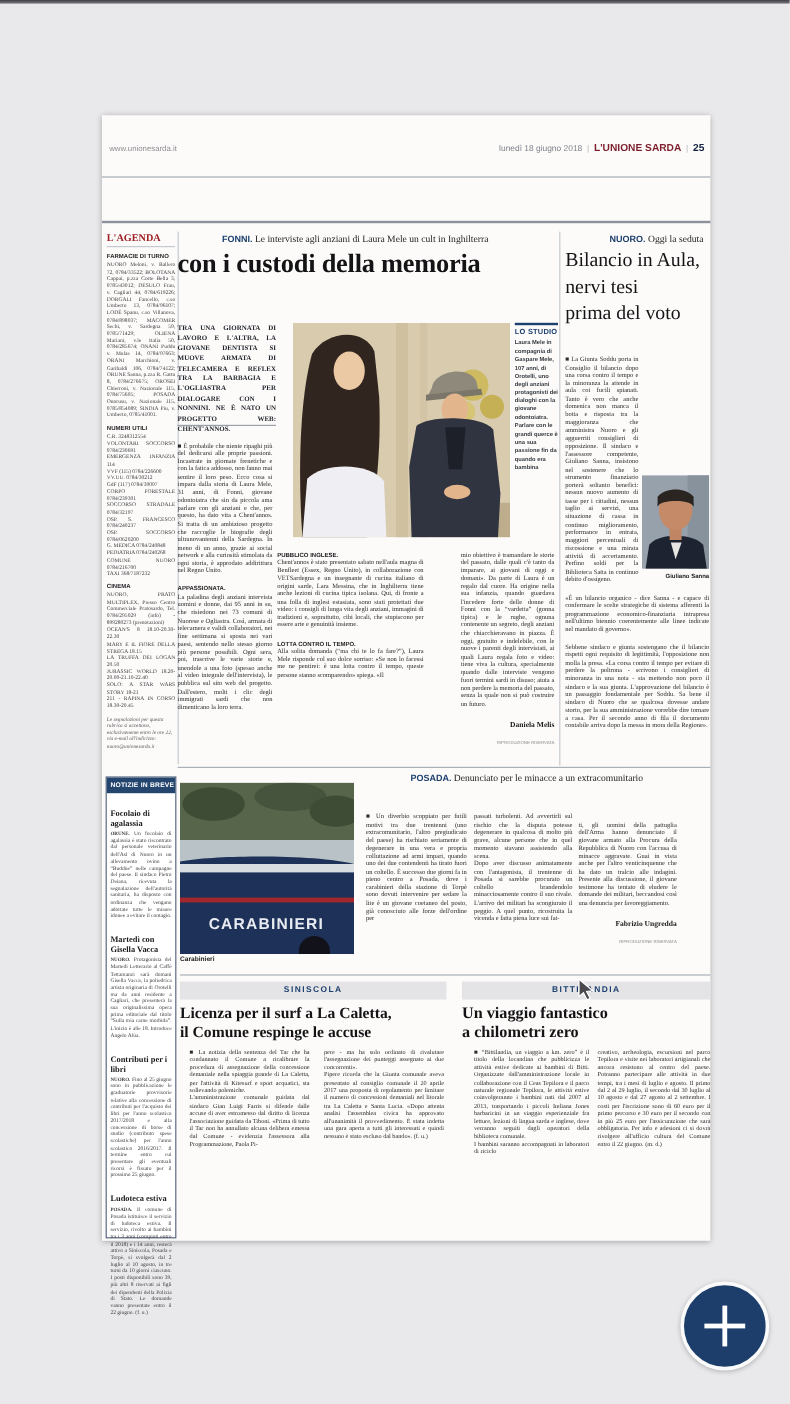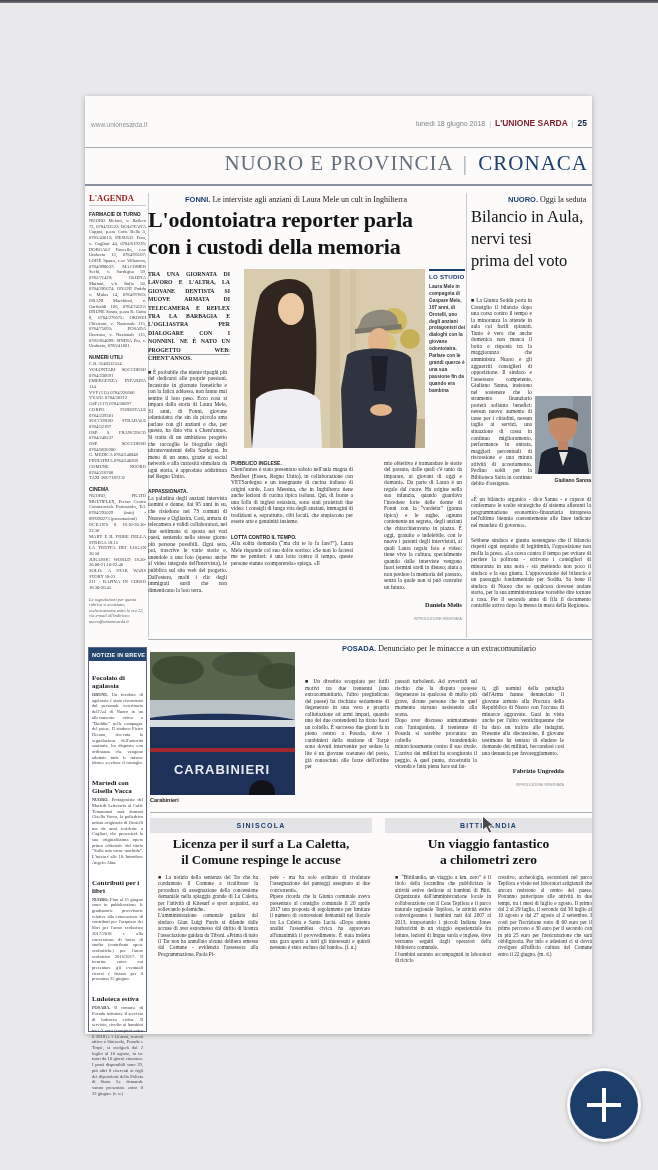--- a/index.html
+++ b/index.html
@@ -74,21 +74,21 @@
   .h-pos{left:220px;top:558px;width:290px;font-size:17px;font-weight:bold;
          color:#141416;white-space:nowrap;letter-spacing:-.2px;}
   .cphoto{left:65px;top:556px;width:145px;height:143px;overflow:hidden;}
   .cphoto-cap{left:65px;top:701px;font-size:5.5px;font-weight:bold;color:#222;
               font-family:"Liberation Sans",sans-serif;}
   
   .hrule-bot{left:65px;top:716px;width:442px;height:1px;background:#aab0b8;}
   .bar{top:722px;height:15px;background:#e4e4e7;display:flex;align-items:center;
        justify-content:center;font-family:"Liberation Sans",sans-serif;
        font-weight:bold;font-size:7px;letter-spacing:1.2px;color:#1c3f6e;}
-  .h-bot{top:740px;text-align:center;font-weight:bold;color:#141416;
+  .h-bot{top:740px;text-align:left;font-weight:bold;color:#141416;
          font-size:13px;line-height:15.5px;}
   
   .nbox{left:3px;top:551px;width:59px;height:385px;border:1px solid #5a6880;
         background:#fff;box-sizing:border-box;}
   .nbox-h{height:13px;background:#24466e;color:#fff;font-size:5.6px;font-weight:bold;
           font-family:"Liberation Sans",sans-serif;display:flex;align-items:center;
           padding-left:3px;letter-spacing:.2px;}
   .nitem{padding:13px 3px 0 3px;}
   .nitem-t{font-size:7px;font-weight:bold;line-height:8px;color:#1a1a1c;}
   .nitem-x{font-size:4.6px;line-height:5.7px;text-align:justify;color:#404046;margin-top:2px;}
@@ -111,25 +111,20 @@
 
     <div class="abs url sans">www.unionesarda.it</div>
     <div class="abs dateline sans">
       <span>lunedì 18 giugno 2018</span>
       <span class="sep">|</span>
       <span class="mast">L'UNIONE SARDA</span>
       <span class="sep">|</span>
       <span class="pnum">25</span>
     </div>
     <div class="abs rule1"></div>
-    <div class="abs section">
-      <span class="sl">NUORO E PROVINCIA</span>
-      <span class="ss">|</span>
-      <span class="sr">CRONACA</span>
-    </div>
     <div class="abs rule2"></div>
 
     <div class="abs agenda">
       <div class="agenda-title">L'AGENDA</div>
       <div class="ag-h">FARMACIE DI TURNO</div>
       <div class="ag-t">NUORO Meloni, v. Ballero 72, 0784/33522; BOLOTANA Cappai, p.zza Corte Bella 3, 0785/43012; DESULO Frau, v. Cagliari 44, 0784/619226; DORGALI Fancello, c.so Umberto 13, 0784/96107; LODÈ Spanu, c.so Villanova, 0784/898037; MACOMER Sechi, v. Sardegna 59, 0785/71429; OLIENA Mariani, v.le Italia 50, 0784/285674; ONANÌ Puddu v. Mulas 14, 0784/97663; ORANI Marchioni, v. Garibaldi 106, 0784/74122; ORUNE Sanna, p.zza R. Gattu 8, 0784/276675; OROSEI Chierroni, v. Nazionale 115, 0784/75695; POSADA Onorusu, v. Nazionale 115, 0785/854089; SINDIA Piu, v. Umberto, 0785/41001.</div>
       <div class="ag-h">NUMERI UTILI</div>
       <div class="ag-t">C.R. 3248312554
 VOLONTARI SOCCORSO 0784/230691
 EMERGENZA INFANZIA 114
@@ -155,21 +150,20 @@
       <div class="ag-note">Le segnalazioni per questa rubrica si accettano, esclusivamente entro le ore 22, via e-mail all'indirizzo: nuoro@unionesarda.it</div>
     </div>
     <div class="abs vrule-a"></div>
     <div class="abs vrule-b"></div>
 
     <div class="abs kick" style="left:63px;top:99px;">
       <b>FONNI.</b>
       <span>Le interviste agli anziani di Laura Mele un cult in Inghilterra</span>
     </div>
     <div class="abs h-main">
-      <div>L'odontoiatra reporter parla</div>
       <div>con i custodi della memoria</div>
     </div>
     <div class="abs standfirst">TRA UNA GIORNATA DI LAVORO E L'ALTRA, LA GIOVANE DENTISTA SI MUOVE ARMATA DI TELECAMERA E REFLEX TRA LA BARBAGIA E L'OGLIASTRA PER DIALOGARE CON I NONNINI. NE È NATO UN PROGETTO WEB: CHENT'ANNOS.</div>
 
     <div class="abs mphoto">
       <svg width="181" height="179" viewBox="0 0 181 179" preserveAspectRatio="none">
         <rect width="181" height="179" fill="#d8cbae"></rect>
         <rect x="86" width="10" height="179" fill="#cfc1a0"></rect>
           <rect x="106" width="6" height="179" fill="#d2c4a4"></rect>
         <circle cx="150" cy="52" r="13" fill="#cdb752" opacity=".85"></circle>

